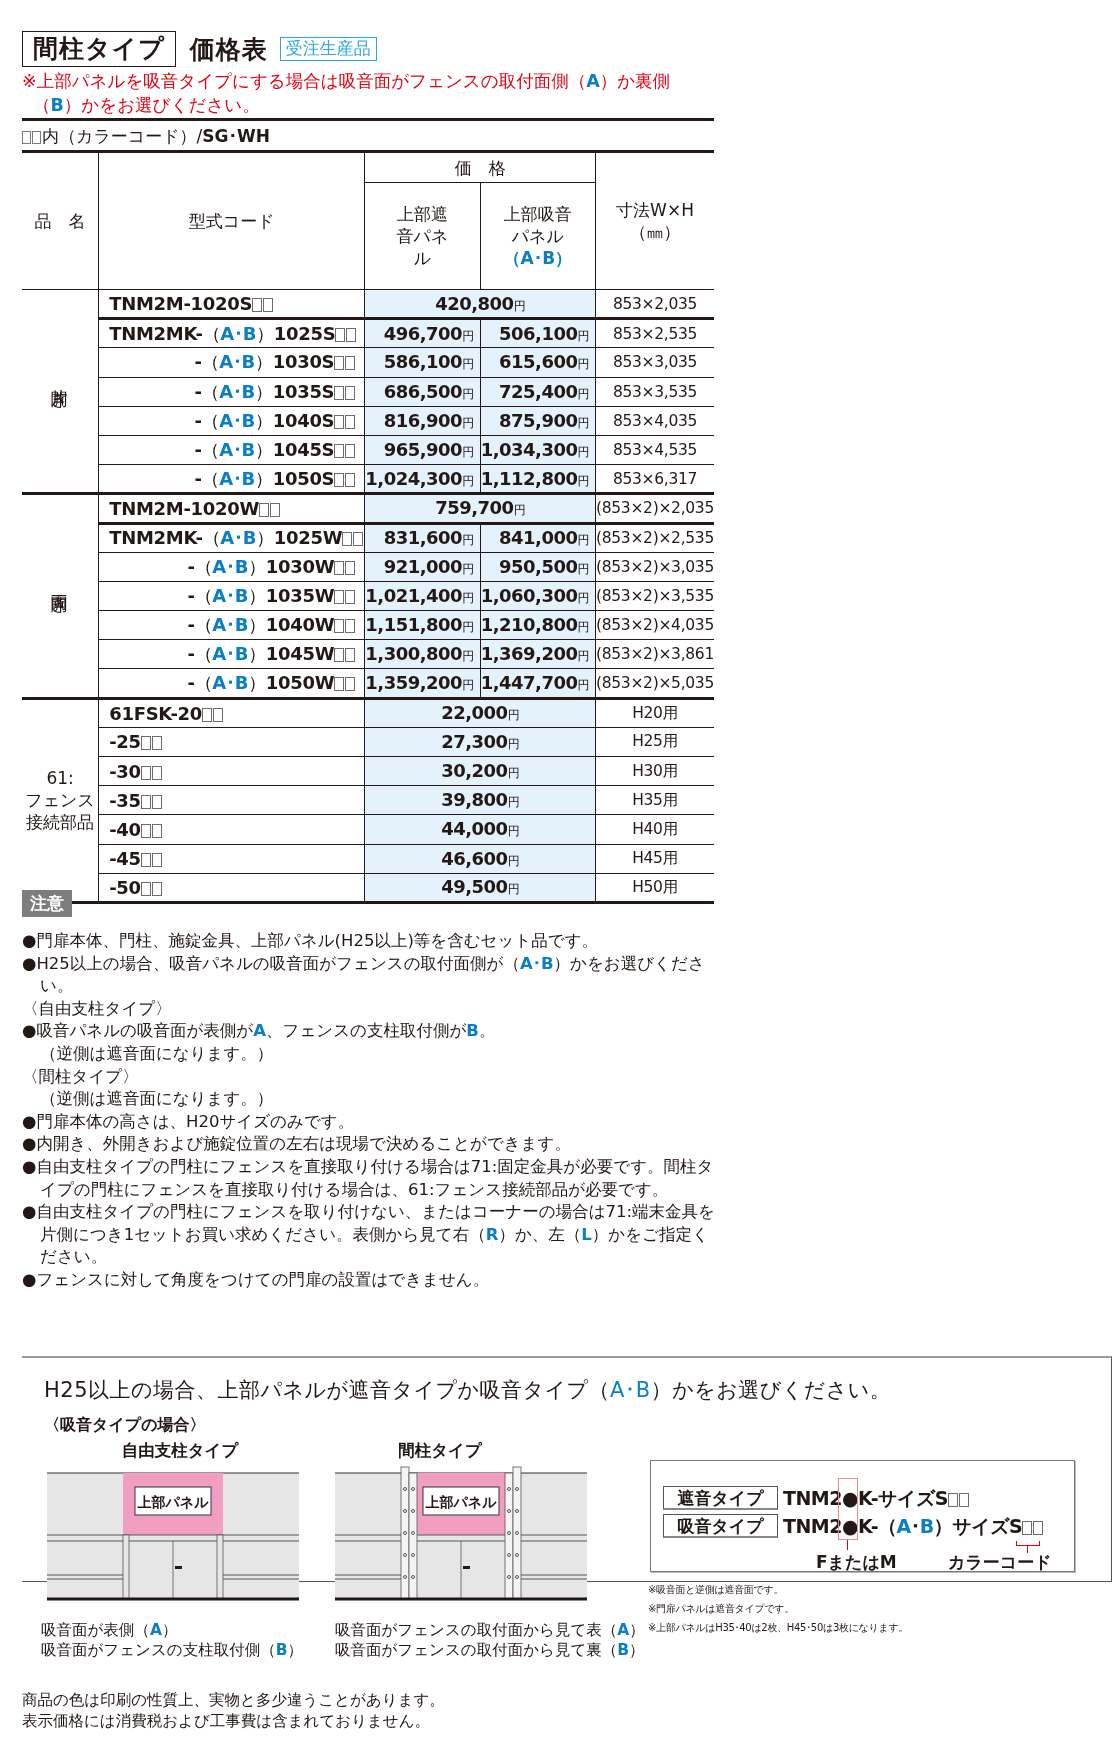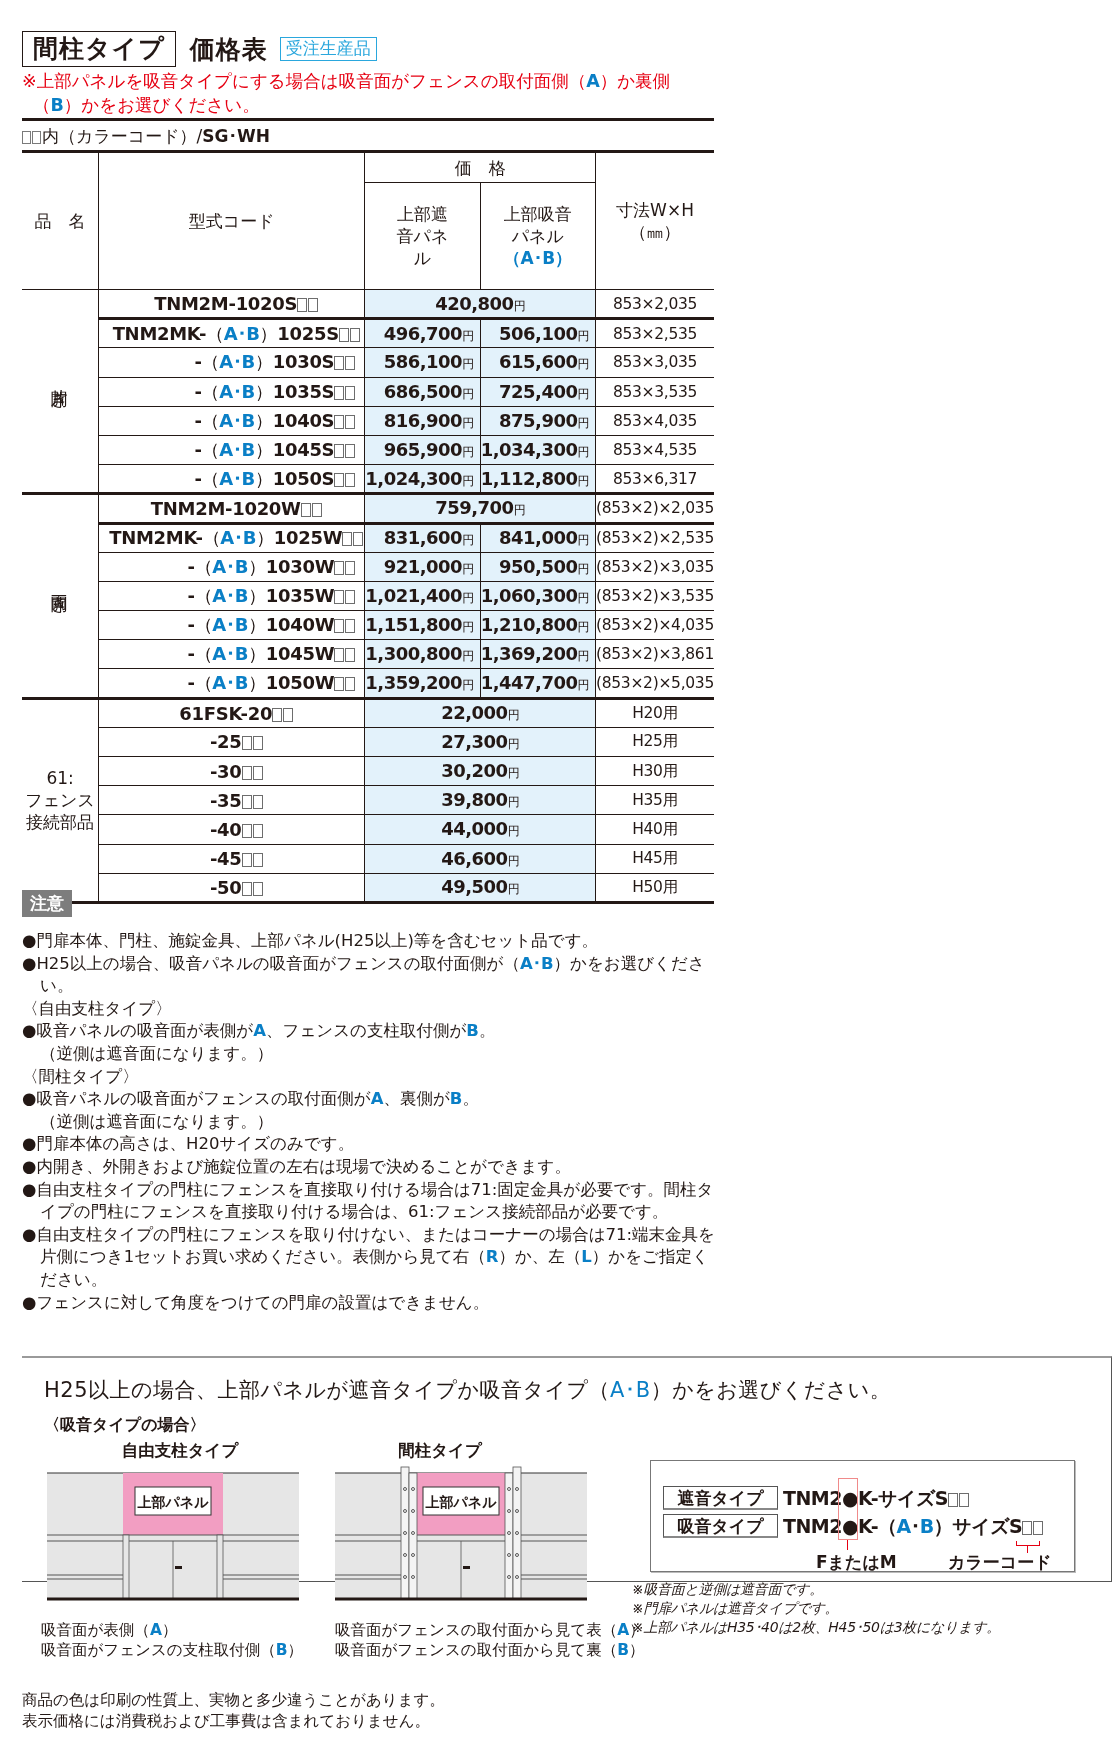--- a/index.html
+++ b/index.html
@@ -23,21 +23,21 @@
   
   table.price { position: absolute; left: 22px; top: 150px; width: 692px; border-collapse: collapse; font-size: 16px; }
   table.price td, table.price th { border: 1px solid #231815; padding: 0; height: 29.2px; }
   table.price th { font-weight: normal; font-size: 17px; color: #231815; line-height: 22px; text-align: center; }
   table.price tr.thick-top td { border-top: 3px solid #231815; }
   table.price { border-top: 3px solid #231815; border-bottom: 3px solid #231815; }
   table.price td.first, table.price th.first { border-left: none; }
   table.price td.last, table.price th.last { border-right: none; }
   td.cat { text-align: center; vertical-align: middle; font-size: 17px; color: #231815; }
   .vert { writing-mode: vertical-rl; display: inline-block; letter-spacing: 2px; }
-  td.code { text-align: center; padding-left: 10px !important; font-weight: bold; font-size: 18px; letter-spacing: -0.3px; white-space: nowrap; }
+  td.code { text-align: left; padding-left: 10px !important; font-weight: bold; font-size: 18px; letter-spacing: -0.3px; white-space: nowrap; }
   td.code.indent { text-align: right; padding-right: 8px !important; padding-left: 0 !important; }
   td.price { background: #e3f2fb; text-align: right; padding-right: 6px !important; font-weight: bold; font-size: 18px; letter-spacing: -0.5px; white-space: nowrap; }
   td.price.center { text-align: center; padding-right: 0 !important; }
   td.dim { text-align: center; font-size: 15.5px; white-space: nowrap; letter-spacing: -0.3px; }
   .yen { font-size: 12px; font-weight: normal; }
   .cat-fence { text-align: left; padding-left: 0 !important; line-height: 22px; font-size: 18px; }
 
   
   .caution-tag { position: absolute; left: 22px; top: 890px; background: #7d7d7d; color: #fff; font-size: 17px; font-weight: bold; padding: 2px 8px; height: 27px; line-height: 23px; }
   .notes { position: absolute; left: 22px; top: 930px; width: 700px; font-size: 16.5px; line-height: 22.6px; color: #231815; }
@@ -54,21 +54,21 @@
   .diag-cap { position: absolute; font-size: 15.5px; line-height: 20px; }
   .diag-cap .blue { font-weight: bold; }
   .code-box { position: absolute; left: 650px; top: 1460px; width: 425px; height: 112px; border: 1.5px solid #777; box-shadow: 1px 1px 0 #bbb; }
   .type-tag { position: absolute; left: 12px; width: 115px; height: 24px; border: 1px solid #555; border-bottom: 2px solid #888; font-size: 17px; font-weight: bold; text-align: center; line-height: 22px; }
   .code-line { position: absolute; left: 132px; font-size: 19px; font-weight: bold; letter-spacing: -0.5px; white-space: nowrap; }
   .code-line .blue { font-weight: bold; }
   .dot-hl { position: absolute; left: 187px; top: 17px; width: 20px; height: 62px; border: 1.5px solid #f08a8a; }
   .fm-label { position: absolute; left: 165px; top: 90px; font-size: 17px; font-weight: bold; }
   .cc-label { position: absolute; left: 297px; top: 90px; font-size: 17px; font-weight: bold; }
   .red-line { position: absolute; background: #e60012; }
-  .code-notes { position: absolute; left: 632px; top: 1580px; font-size: 14px; line-height: 19px; letter-spacing: -0.3px; font-style: italic; }
+  .code-notes { position: absolute; left: 648px; top: 1580px; font-size: 10px; line-height: 19px; letter-spacing: -0.3px; }
   .footer { position: absolute; left: 22px; top: 1690px; font-size: 15.5px; line-height: 21px; }
 </style>
 </head>
 <body>
 
 <div class="title-row">
   <div class="title-box">間柱タイプ</div>
   <div class="title-text">価格表</div>
   <div class="badge">受注生産品</div>
 </div>
@@ -243,21 +243,20 @@
 
 <div class="caution-tag">注意</div>
 
 <div class="notes">
   <div class="item">●門扉本体、門柱、施錠金具、上部パネル(H25以上)等を含むセット品です。</div>
   <div class="item"><span>●H25以上の場合、吸音パネルの吸音面がフェンスの取付面側が（</span><span class="blue">A･B</span><span>）かをお選びください。</span></div>
   <div class="sub">〈自由支柱タイプ〉</div>
   <div class="item"><span>●吸音パネルの吸音面が表側が</span><span class="blue">A</span><span>、フェンスの支柱取付側が</span><span class="blue">B</span><span>。</span></div>
   <div class="paren">（逆側は遮音面になります。）</div>
   <div class="sub">〈間柱タイプ〉</div>
-  <div class="item"><span>●吸音パネルの吸音面がフェンスの取付面側が</span><span class="blue">A</span><span>、裏側が</span><span class="blue">B</span><span>。</span></div>
   <div class="paren">（逆側は遮音面になります。）</div>
   <div class="item">●門扉本体の高さは、H20サイズのみです。</div>
   <div class="item">●内開き、外開きおよび施錠位置の左右は現場で決めることができます。</div>
   <div class="item">●自由支柱タイプの門柱にフェンスを直接取り付ける場合は71:固定金具が必要です。間柱タイプの門柱にフェンスを直接取り付ける場合は、61:フェンス接続部品が必要です。</div>
   <div class="item"><span>●自由支柱タイプの門柱にフェンスを取り付けない、またはコーナーの場合は71:端末金具を片側につき1セットお買い求めください。表側から見て右（</span><span class="blue">R</span><span>）か、左（</span><span class="blue">L</span><span>）かをご指定ください。</span></div>
   <div class="item">●フェンスに対して角度をつけての門扉の設置はできません。</div>
 </div>
 
 <div class="box"></div>
 

